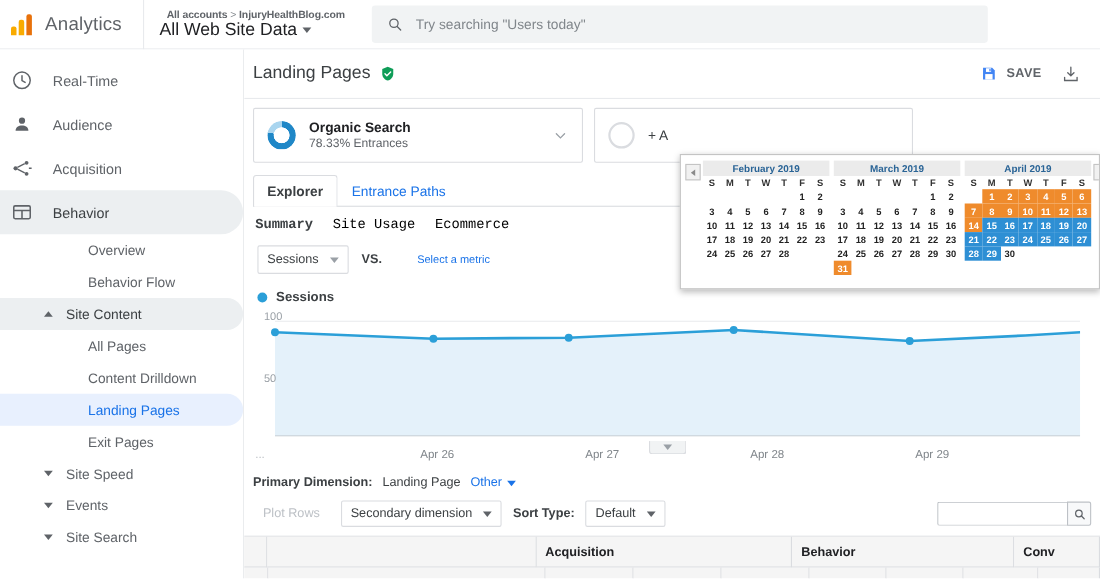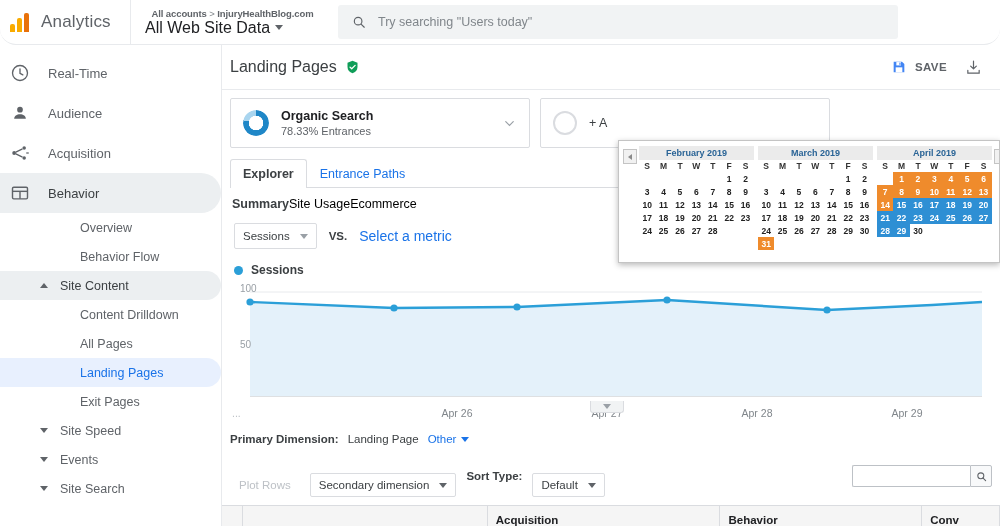--- a/index.html
+++ b/index.html
@@ -10,21 +10,20 @@
     color: #5f6368;
     background: #fff;
   }
   .app { position: relative; width: 1000px; height: 526px; }
 
   
   .topbar {
     position: absolute; top: 0; left: 0; width: 1000px; height: 45px;
     background: #fff; display: flex; align-items: center;
     border-bottom: 1px solid #e8eaed;
-    border-radius: 16px;
   }
   .brand { display: flex; align-items: center; width: 130px; padding-left: 10px; gap: 9px; }
   .logo { width: 22px; height: 20px; display: flex; align-items: flex-end; gap: 2px; }
   .logo i { display: block; width: 5px; border-radius: 2px 2px 0 0; }
   .logo i:nth-child(1) { height: 8px;  background: #f9ab00; }
   .logo i:nth-child(2) { height: 14px; background: #f9ab00; }
   .logo i:nth-child(3) { height: 19px; background: #e8710a; }
   .brand-name { font-size: 17px; color: #5f6368; letter-spacing: .2px; }
   .acct {
     width: 190px; height: 45px; padding-left: 14px;
@@ -111,61 +110,61 @@
   
   .tabrow { margin: 10px 18px 0 8px; border-bottom: 1px solid #dadce0; display: flex; align-items: flex-end; }
   .tab {
     padding: 7px 12px; font-size: 12.5px; color: #1a73e8; cursor: pointer;
     border: 1px solid transparent; border-bottom: none; position: relative; top: 1px;
   }
   .tab.active {
     color: #3c4043; font-weight: bold; background: #fff;
     border-color: #dadce0; border-radius: 3px 3px 0 0;
   }
-  .subtabrow { display: flex; padding: 9px 0 0 10px; }
+  .subtabrow { display: flex; gap: 18px; padding: 9px 0 0 10px; font-family: Liberation Mono, monospace; }
   .subtab { font-size: 12.5px; color: #000000; cursor: pointer; }
   .subtab.active { color: #3c4043; font-weight: bold; }
 
   
   .metricrow { display: flex; align-items: center; gap: 12px; padding: 12px 0 0 12px; }
   .sel-box {
     height: 26px; min-width: 70px; border: 1px solid #dadce0; border-radius: 2px;
     background: #fff; display: flex; align-items: center; gap: 10px;
     padding: 0 8px; font-size: 11.5px; color: #3c4043; cursor: pointer;
   }
   .vs-lbl { font-size: 11.5px; color: #3c4043; font-weight: bold; }
-  .link { font-size: 14px; color: #1a73e8; cursor: pointer; }
+  .link { font-size: 10px; color: #1a73e8; cursor: pointer; margin-left: 20px; }
   .legend { display: flex; align-items: center; gap: 8px; padding: 14px 0 0 12px; }
   .legend .dot { width: 9px; height: 9px; border-radius: 50%; background: #2b9fd8; }
   .legend .lbl { font-size: 12px; color: #3c4043; font-weight: bold; }
 
   
   .chartbox { position: relative; margin: 6px 18px 0 10px; height: 122px; }
   .chartbox svg { display: block; }
   .ytick { position: absolute; left: 8px; font-size: 10px; color: #9aa0a6; }
   .xaxis { display: flex; padding-left: 10px; margin-right: 18px; margin-top: 2px; }
-  .xaxis span { flex: 1; text-align: center; font-size: 10.5px; color: #80868b; }
+  .xaxis span { flex: 1; font-size: 10.5px; color: #80868b; }
   .xaxis span:first-child { text-align: left; color: #bdc1c6; }
   .collapse-tab {
     position: absolute; left: 50%; transform: translateX(-50%); bottom: -8px;
     width: 34px; height: 12px; background: #f1f3f4; border: 1px solid #dadce0;
     border-top: none; border-radius: 0 0 3px 3px; display: flex;
     align-items: center; justify-content: center; cursor: pointer;
   }
 
   
   .dimrow { display: flex; align-items: center; gap: 9px; padding: 14px 0 0 8px; }
   .dim-strong { font-size: 11.5px; color: #3c4043; font-weight: bold; }
   .dim-val { font-size: 11.5px; color: #3c4043; }
   .dim-other { font-size: 11.5px; color: #1a73e8; display: flex; align-items: center; gap: 5px; cursor: pointer; }
   .toolbar { display: flex; align-items: center; gap: 10px; padding: 10px 0 0 8px; }
   .btn-flat {
     height: 24px; border: 1px solid #dadce0; border-radius: 2px; background: #fff;
     display: flex; align-items: center; gap: 10px; padding: 0 8px;
-    font-size: 11.5px; color: #3c4043; cursor: pointer; margin-top: 18px;
+    font-size: 11.5px; color: #3c4043; cursor: pointer;
   }
   .btn-flat.disabled { border-color: transparent; color: #bdc1c6; background: transparent; }
   .sort-lbl { font-size: 11.5px; color: #3c4043; font-weight: bold; }
   .tbl-search { margin-left: auto; display: flex; align-items: center; margin-right: 8px; }
   .tbl-search input {
     width: 118px; height: 22px; border: 1px solid #bdc1c6; border-right: none;
     border-radius: 2px 0 0 2px; outline: none; font-family: inherit; font-size: 11px;
     padding: 0 6px; background: #fff;
   }
   .tbl-search .go {
@@ -292,22 +291,22 @@
     </div>
 
     <div class="sub-item">Overview</div>
     <div class="sub-item">Behavior Flow</div>
 
     <div class="grp-item open">
       <span class="tri-up"></span>
       <span>Site Content</span>
     </div>
 
+    <div class="sub-item">All Pages</div>
     <div class="sub-item">Content Drilldown</div>
-    <div class="sub-item">All Pages</div>
     <div class="sub-item active">Landing Pages</div>
     <div class="sub-item">Exit Pages</div>
 
     <div class="grp-item">
       <span class="tri-dn"></span>
       <span>Site Speed</span>
     </div>
     <div class="grp-item">
       <span class="tri-dn"></span>
       <span>Events</span>

